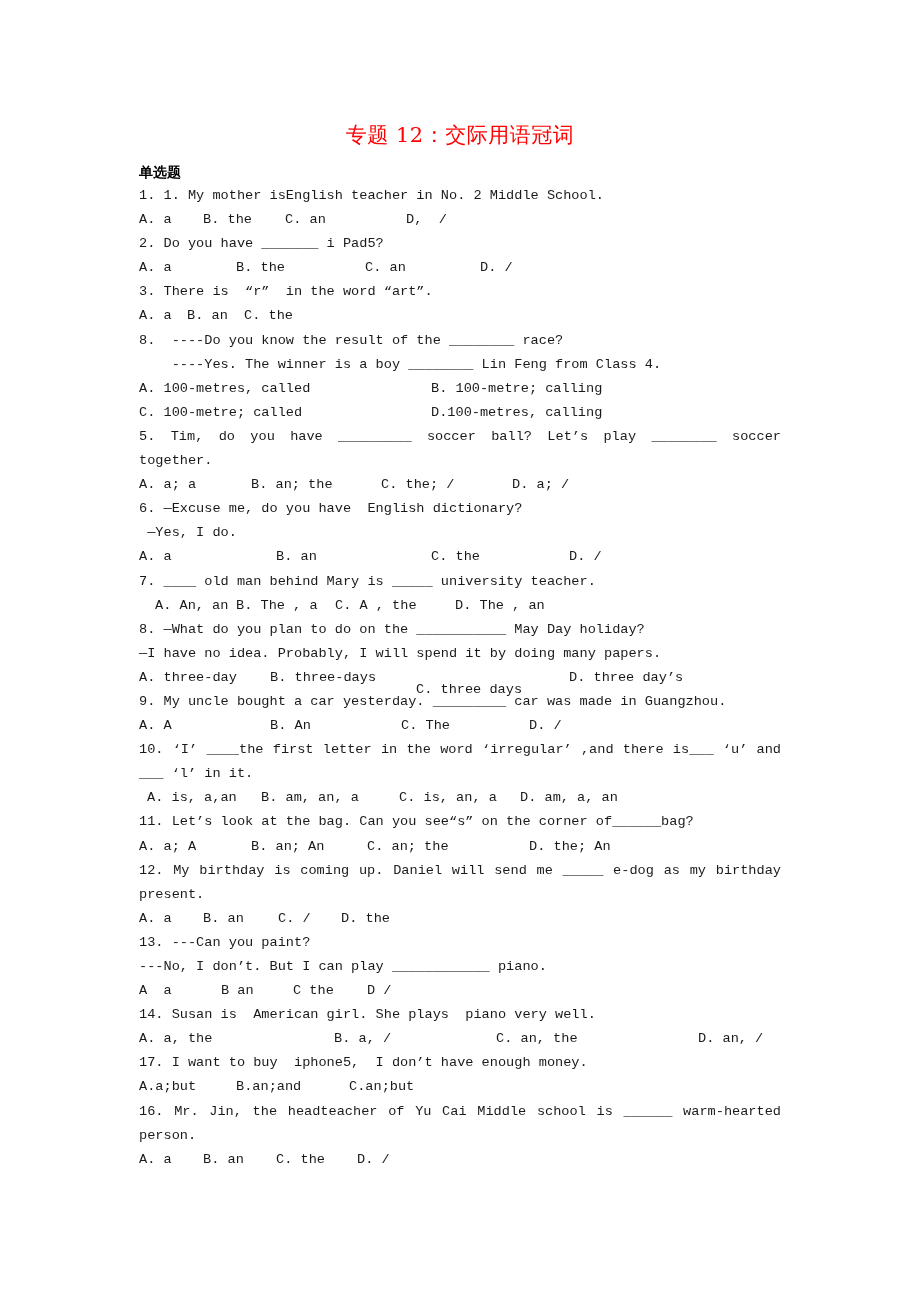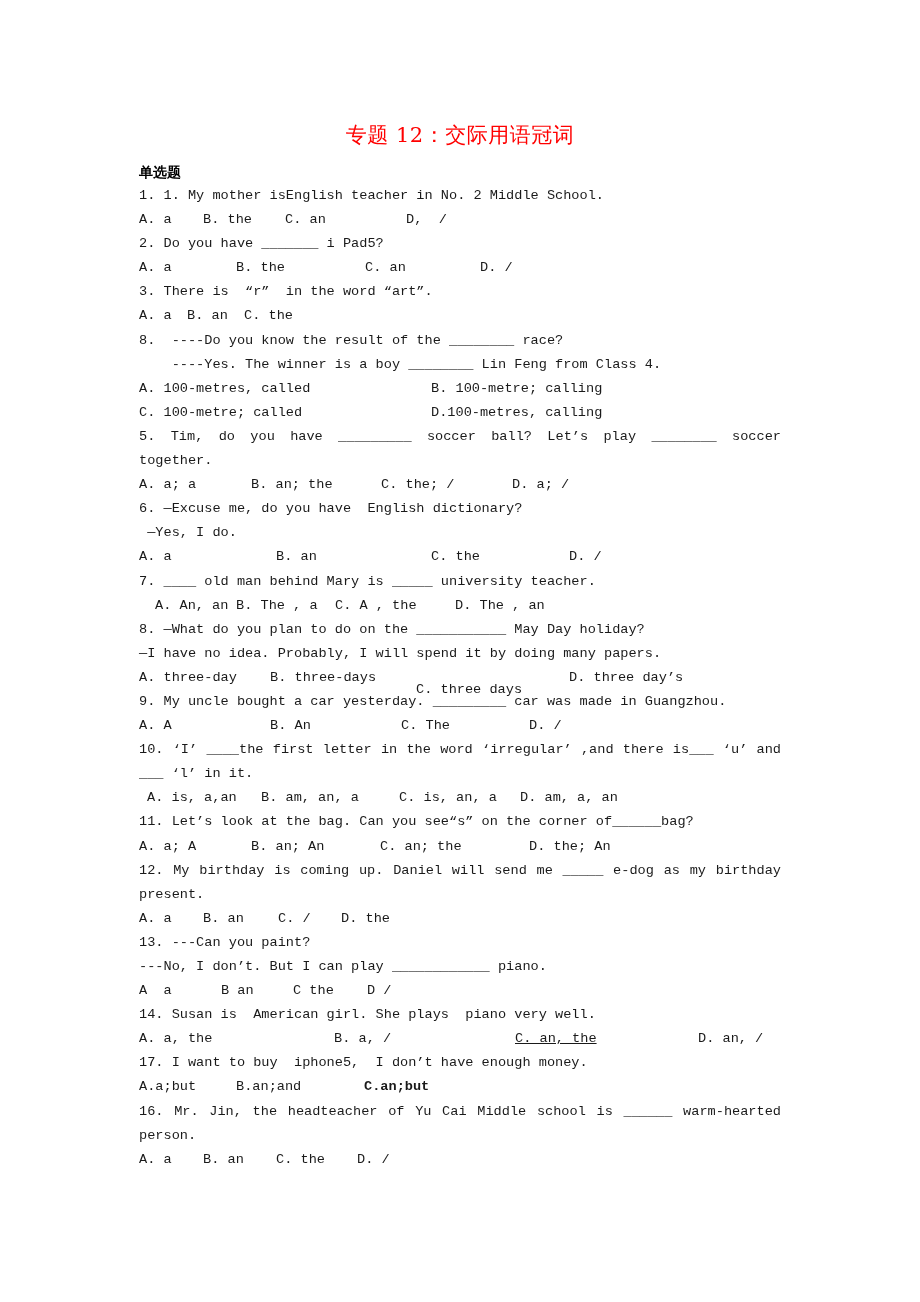--- a/index.html
+++ b/index.html
@@ -50,28 +50,28 @@
       <div class="line"><span class="opt" style="left: 16px;">A. An, an</span><span class="opt" style="left: 97px;">B. The , a</span><span class="opt" style="left: 196px;">C. A , the</span><span class="opt" style="left: 316px;">D. The , an</span></div>
       <div class="line">8. —What do you plan to do on the ___________ May Day holiday?</div>
       <div class="line">—I have no idea. Probably, I will spend it by doing many papers.</div>
       <div class="line"><span class="opt" style="left: 0px;">A. three-day</span><span class="opt" style="left: 131px;">B. three-days</span><span class="opt" style="left: 277px; margin-top: 12px;">C. three days</span><span class="opt" style="left: 430px;">D. three day’s</span></div>
       <div class="line">9. My uncle bought a car yesterday. _________ car was made in Guangzhou.</div>
       <div class="line"><span class="opt" style="left: 0px;">A. A</span><span class="opt" style="left: 131px;">B. An</span><span class="opt" style="left: 262px;">C. The</span><span class="opt" style="left: 390px;">D. /</span></div>
       <div class="line justify">10.  ‘I’ ____the first letter in the word ‘irregular’ ,and there is___ ‘u’ and</div>
       <div class="line">___ ‘l’ in it.</div>
       <div class="line"><span class="opt" style="left: 8px;">A. is, a,an</span><span class="opt" style="left: 122px;">B. am, an, a</span><span class="opt" style="left: 260px;">C. is, an, a</span><span class="opt" style="left: 381px;">D. am, a, an</span></div>
       <div class="line">11. Let’s look at the bag. Can you see“s” on the corner of______bag?</div>
-      <div class="line"><span class="opt" style="left: 0px;">A. a; A</span><span class="opt" style="left: 112px;">B. an; An</span><span class="opt" style="left: 241px;">C. an; the</span><span class="opt" style="left: 390px;">D. the; An</span></div>
+      <div class="line"><span class="opt" style="left: 0px;">A. a; A</span><span class="opt" style="left: 112px;">B. an; An</span><span class="opt" style="left: 228px;">C. an; the</span><span class="opt" style="left: 390px;">D. the; An</span></div>
       <div class="line justify">12. My birthday is coming up. Daniel will send me _____ e-dog as my birthday</div>
       <div class="line">present.</div>
       <div class="line"><span class="opt" style="left: 0px;">A. a</span><span class="opt" style="left: 64px;">B. an</span><span class="opt" style="left: 139px;">C. /</span><span class="opt" style="left: 202px;">D. the</span></div>
       <div class="line">13. ---Can you paint?</div>
       <div class="line">---No, I don’t. But I can play ____________ piano.</div>
       <div class="line"><span class="opt" style="left: 0px;">A  a</span><span class="opt" style="left: 82px;">B an</span><span class="opt" style="left: 154px;">C the</span><span class="opt" style="left: 228px;">D /</span></div>
       <div class="line">14. Susan is  American girl. She plays  piano very well.</div>
-      <div class="line"><span class="opt" style="left: 0px;">A. a, the</span><span class="opt" style="left: 195px;">B. a, /</span><span class="opt" style="left: 376px; text-decoration: underline;">C. an, the</span><span class="opt" style="left: 552px; margin-left: 7px;">D. an, /</span></div>
+      <div class="line"><span class="opt" style="left: 0px;">A. a, the</span><span class="opt" style="left: 195px;">B. a, /</span><span class="opt" style="left: 357px;">C. an, the</span><span class="opt" style="left: 552px; margin-left: 7px;">D. an, /</span></div>
       <div class="line">17. I want to buy  iphone5,  I don’t have enough money.</div>
-      <div class="line"><span class="opt" style="left: 0px;">A.a;but</span><span class="opt" style="left: 97px;">B.an;and</span><span class="opt" style="left: 225px; font-weight: bold;">C.an;but</span></div>
+      <div class="line"><span class="opt" style="left: 0px;">A.a;but</span><span class="opt" style="left: 97px;">B.an;and</span><span class="opt" style="left: 210px;">C.an;but</span></div>
       <div class="line justify">16. Mr. Jin, the headteacher of Yu Cai Middle school is ______ warm-hearted</div>
       <div class="line">person.</div>
       <div class="line"><span class="opt" style="left: 0px;">A. a</span><span class="opt" style="left: 64px;">B. an</span><span class="opt" style="left: 137px;">C. the</span><span class="opt" style="left: 218px;">D. /</span></div>
     </div>
 </div>
 
 </body></html>

